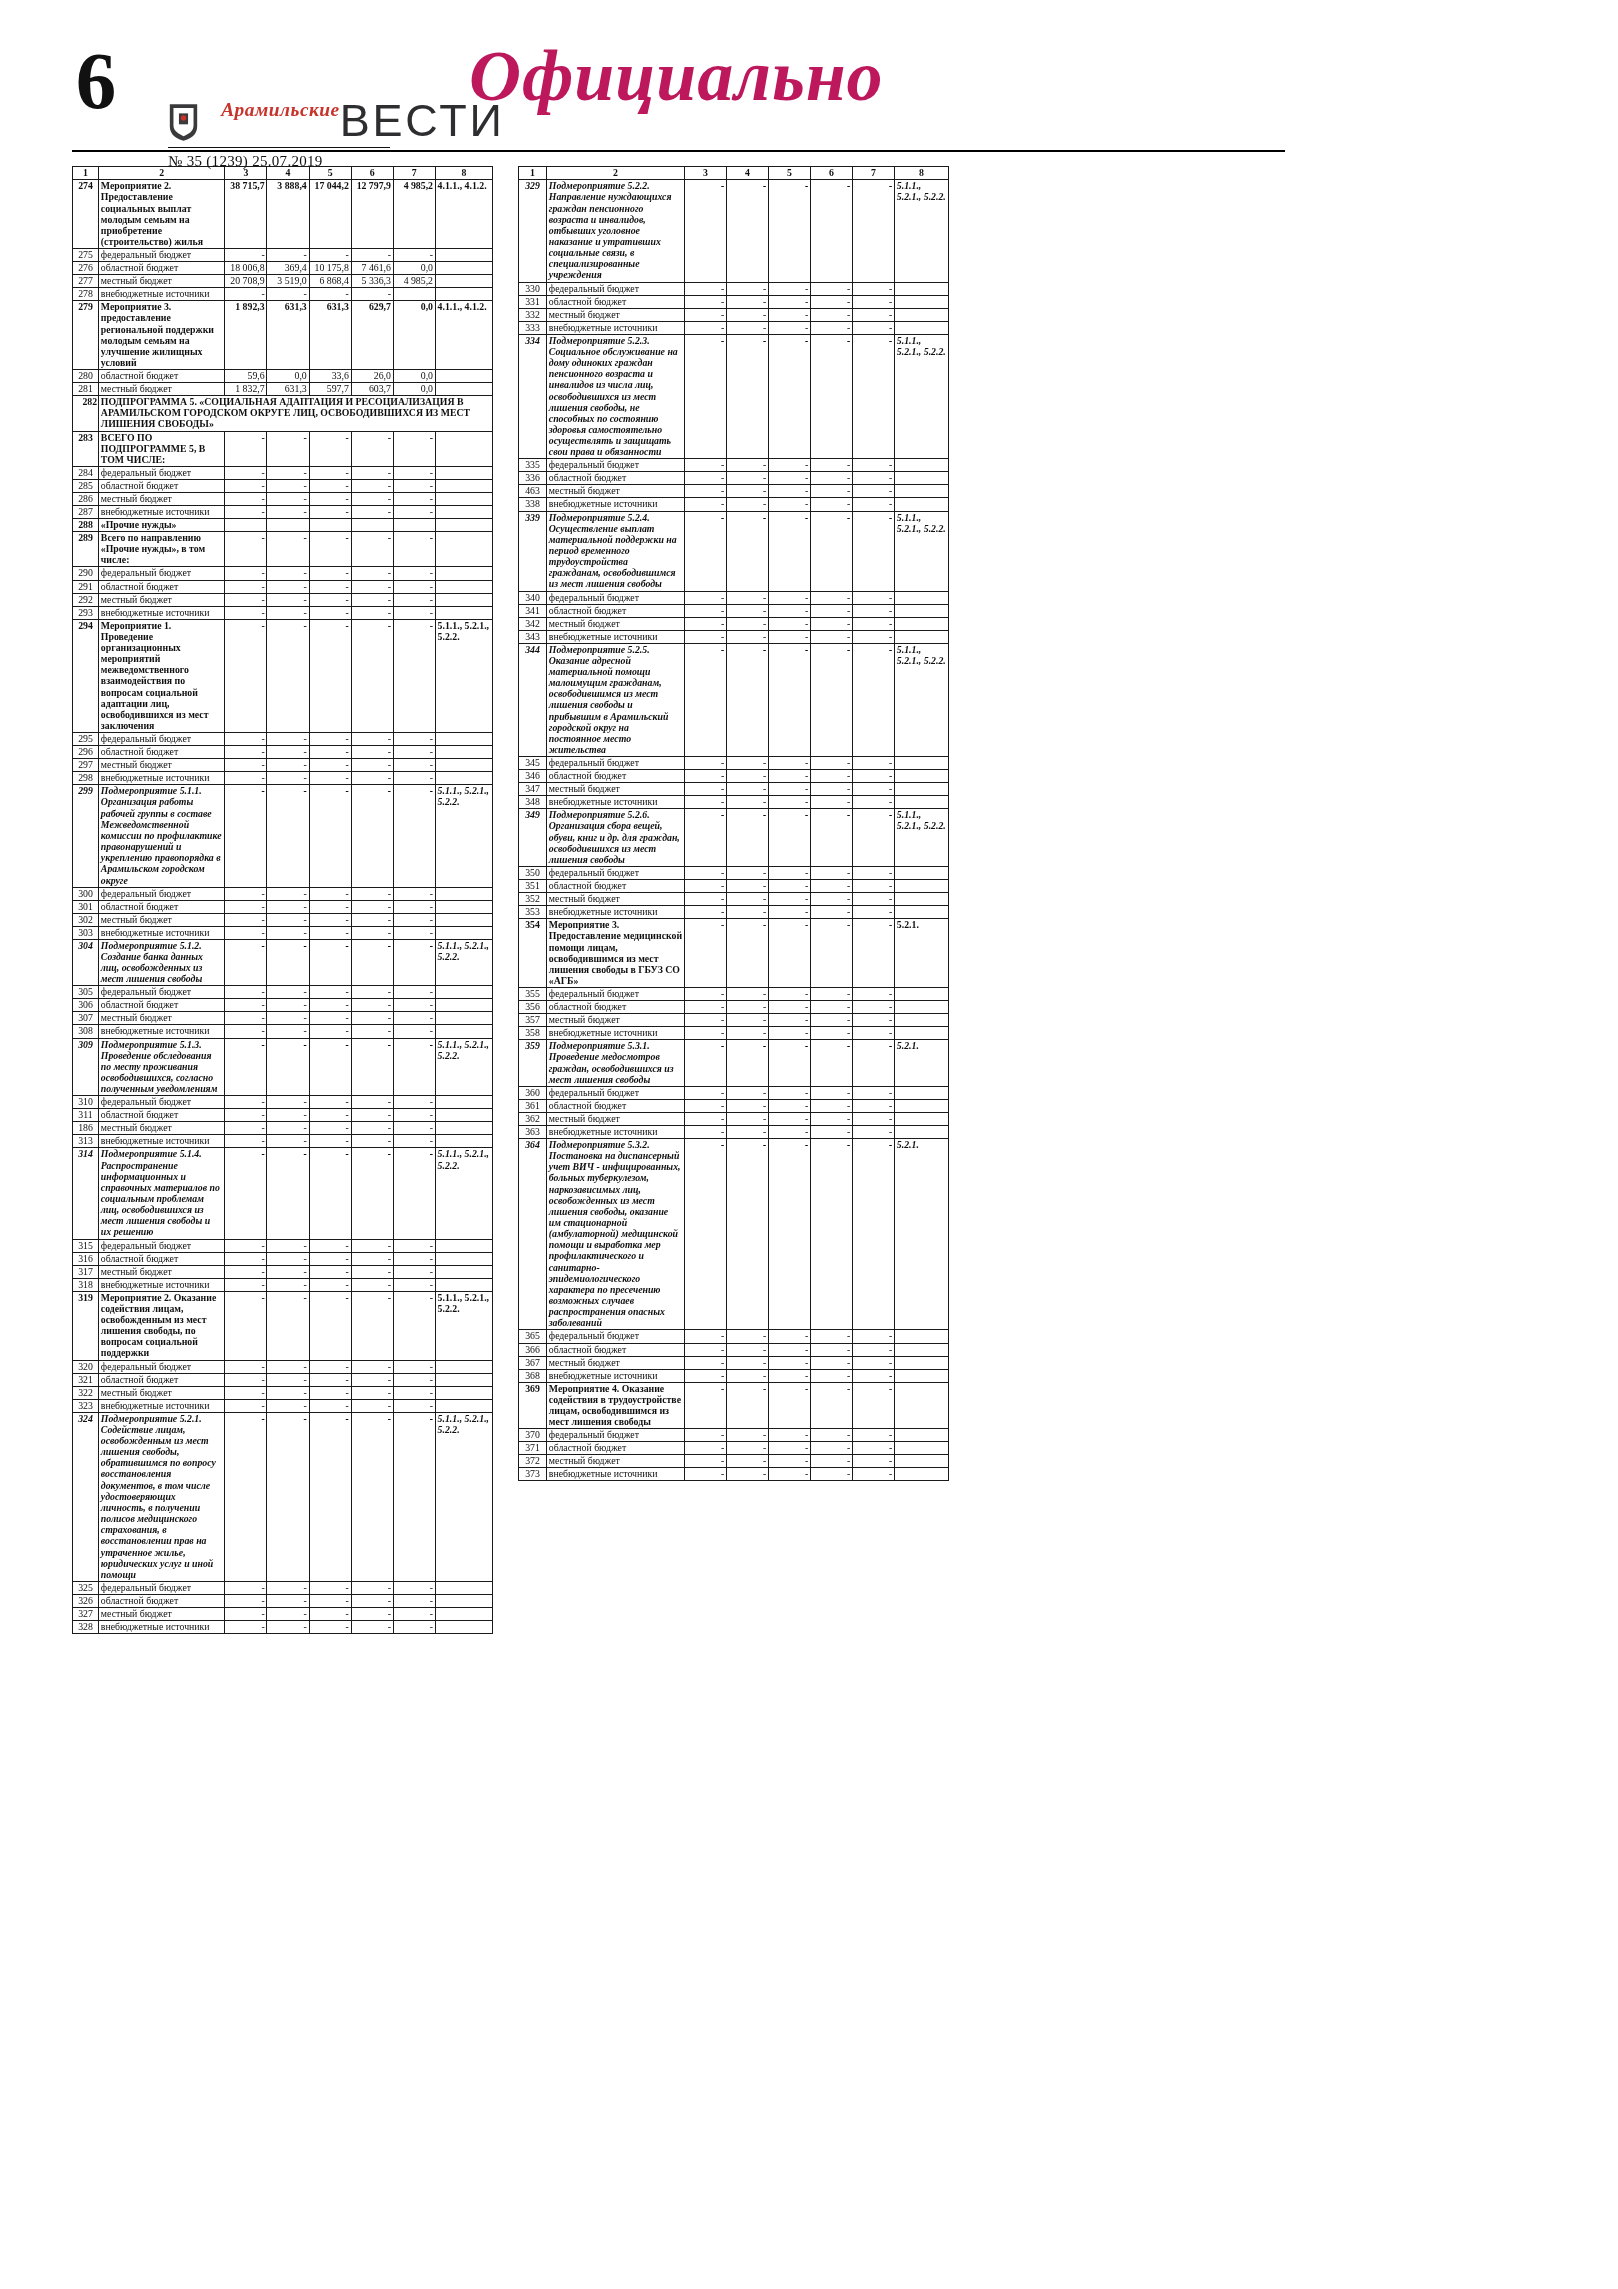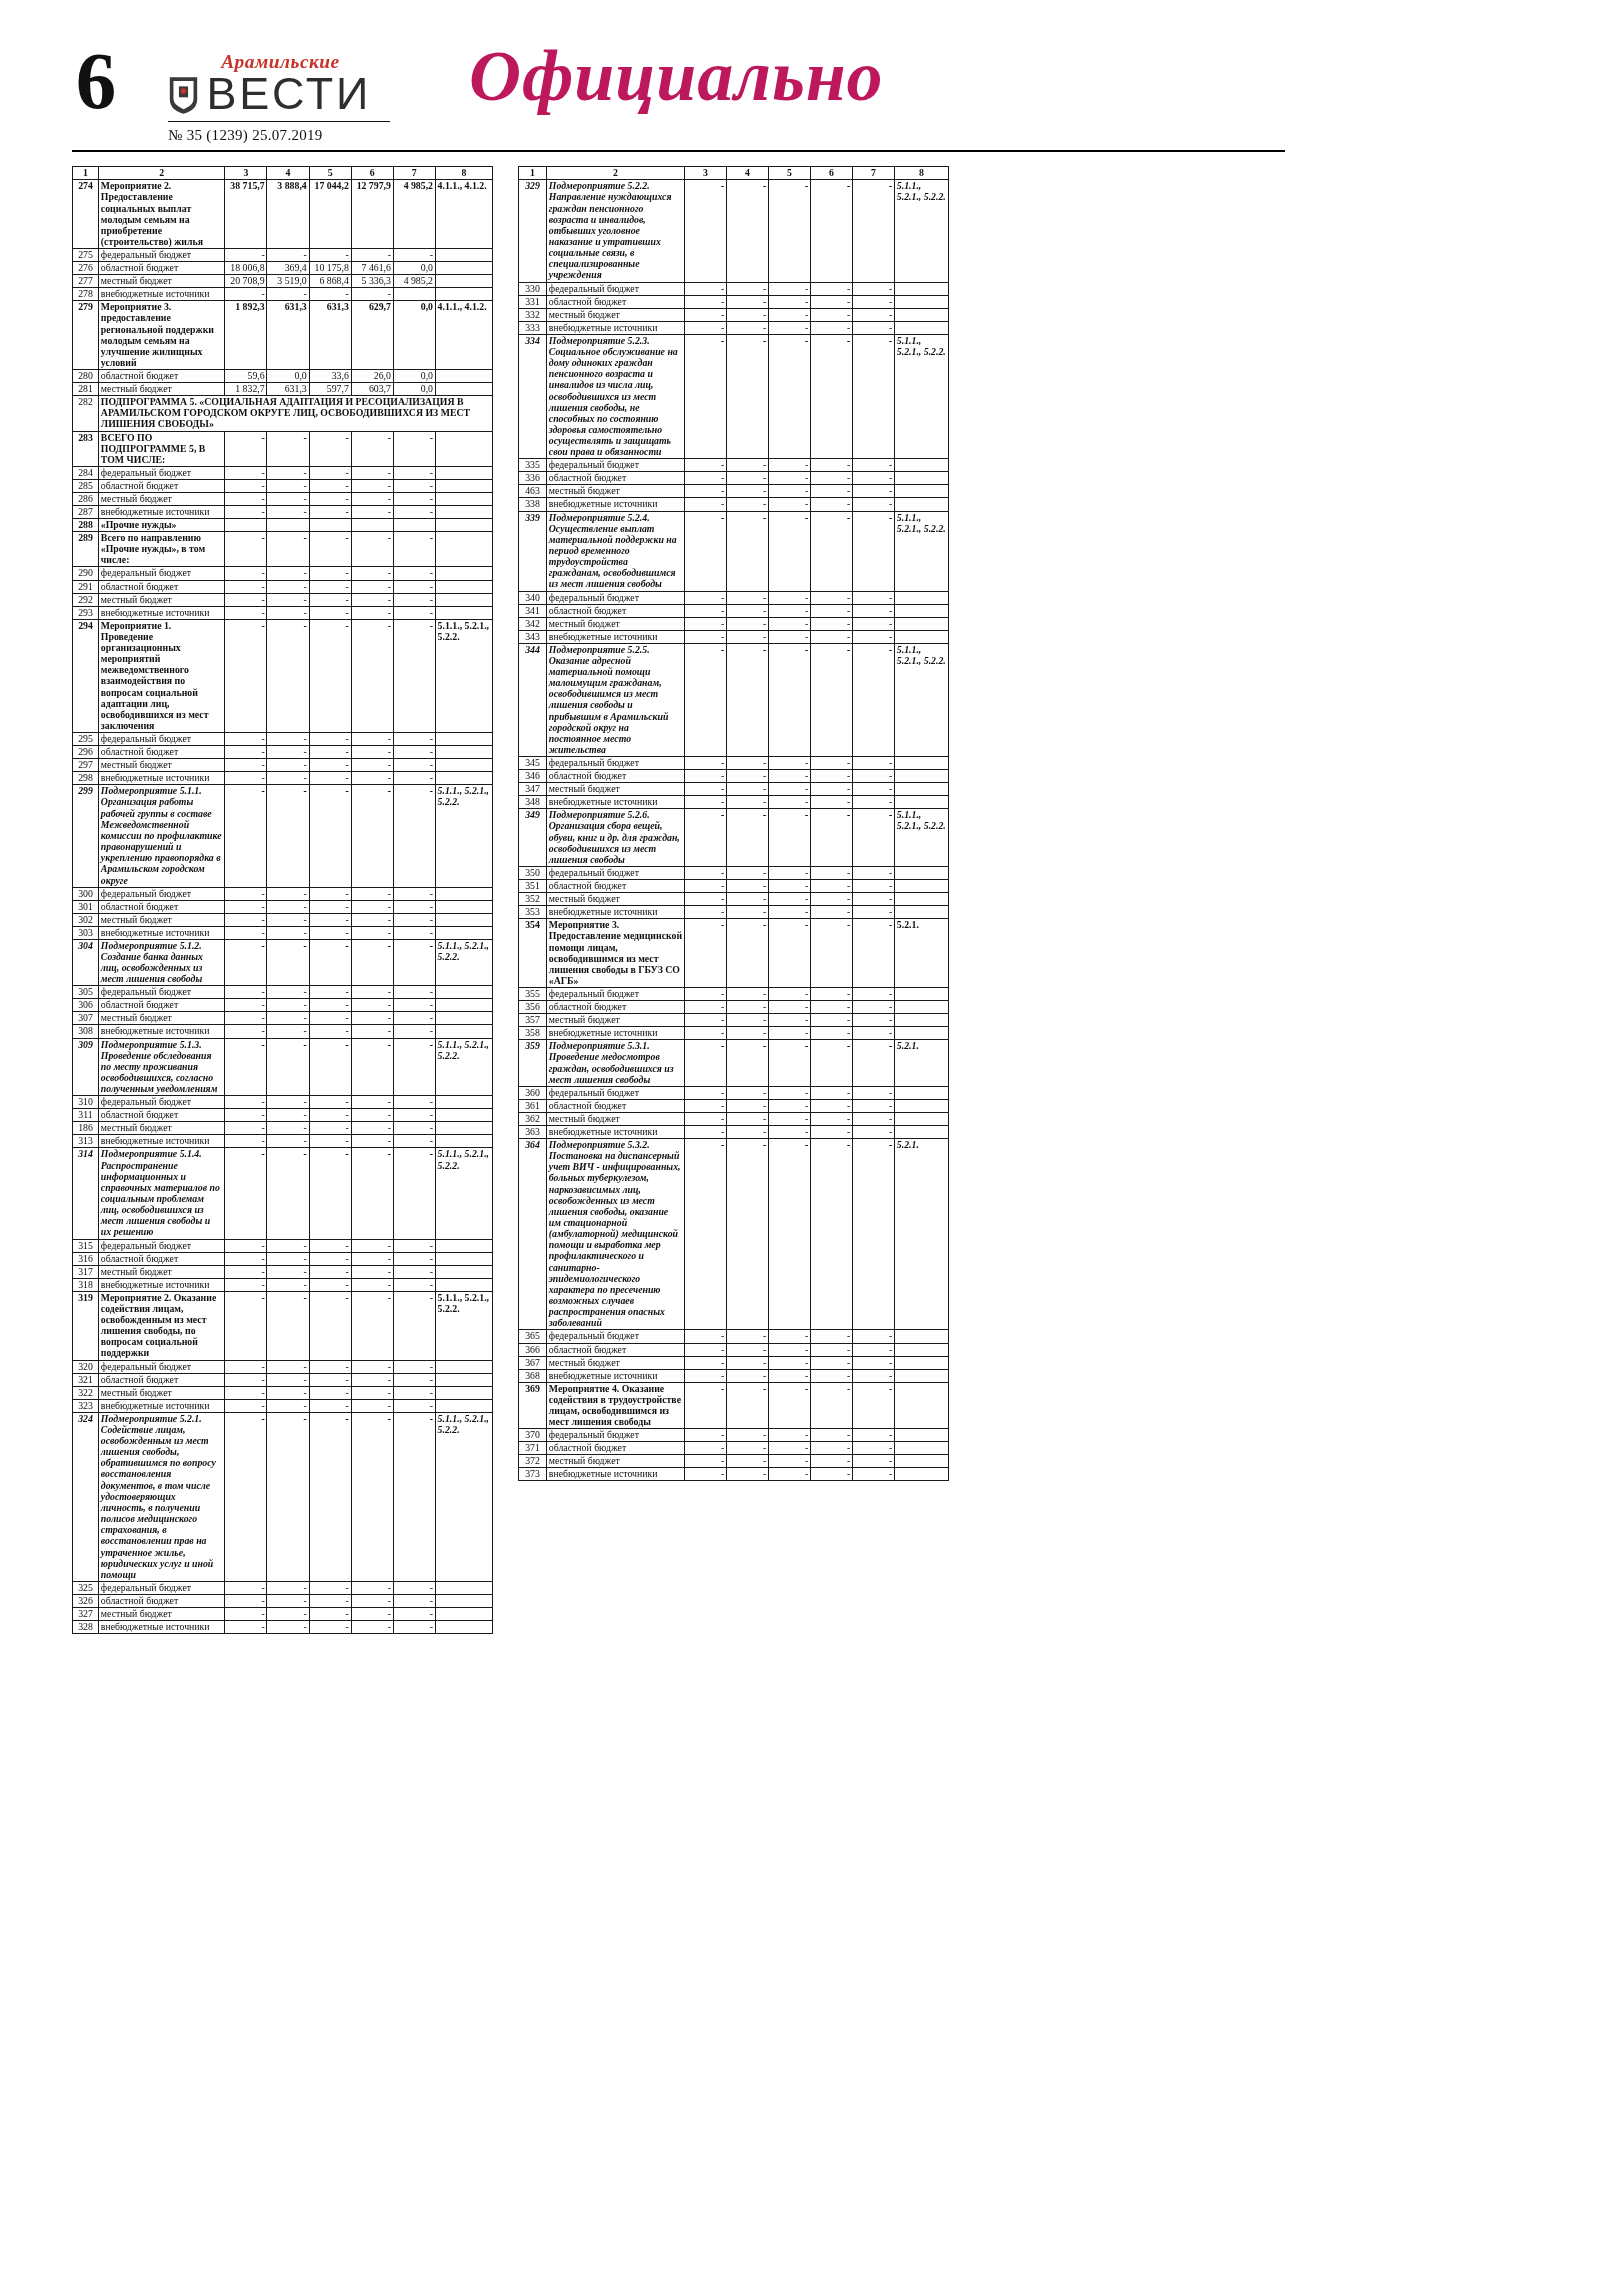--- a/index.html
+++ b/index.html
@@ -13,21 +13,21 @@
 
   
   .masthead{position:relative;height:100px;}
   .page-num{
     position:absolute;left:3.7px;top:0px;
     font-size:81px;font-weight:700;line-height:1;
   }
   .brand{position:absolute;left:96px;top:11px;width:222px;}
   .brand-row{display:flex;align-items:flex-end;gap:7.4px;}
   .crest{flex:0 0 auto;display:block;}
-  .brand-text{display:flex;flex-direction:column;}
+  .brand-text{display:flex;flex-direction:row;margin-top:48px;}
   .brand-top{
     font-style:italic;font-weight:700;color:#c8342c;
     font-size:19.4px;line-height:1;margin:0 0 1.8px 14.8px;letter-spacing:0.5px;
   }
   .brand-bottom{
     font-family:"Liberation Sans", sans-serif;font-weight:400;
     font-size:45px;line-height:0.95;letter-spacing:2.8px;color:#2e2e31;
   }
   .issue{
     margin-top:4.6px;border-top:1.8px solid #111;padding-top:5px;
@@ -45,21 +45,21 @@
   table{border-collapse:collapse;table-layout:fixed;font-size:9.8px;line-height:1.14;color:#0f0f0f;}
   #table-left{width:421px;}
   #table-right{width:428px;}
   th,td{border:0.9px solid #1a1a1a;vertical-align:top;padding:0 1.8px 0.9px 1.8px;word-wrap:break-word;}
   th{text-align:center;font-weight:700;padding:0 0 0.9px 0;}
   td.c-num{text-align:center;padding:0 0.9px 0.9px 0.9px;}
   td.c-name{text-align:left;}
   td.c-val{text-align:right;}
   td.c-ref{text-align:left;}
   td.section-cell{font-weight:700;text-align:left;}
-  tr.row-section td.c-num{font-weight:400;}
+  tr.row-section td.c-num{font-weight:700;text-align:right;}
   tr.row-measure td{font-weight:700;}
   tr.row-sub td{font-weight:700;font-style:italic;}
   #table-left col.col-num{width:26px;}
   #table-left col.col-name{width:126px;}
   #table-left col.col-val{width:42px;}
   #table-left col.col-ref{width:57px;}
   #table-right col.col-num{width:28px;}
   #table-right col.col-name{width:138px;}
   #table-right col.col-val{width:42px;}
   #table-right col.col-ref{width:54px;}

